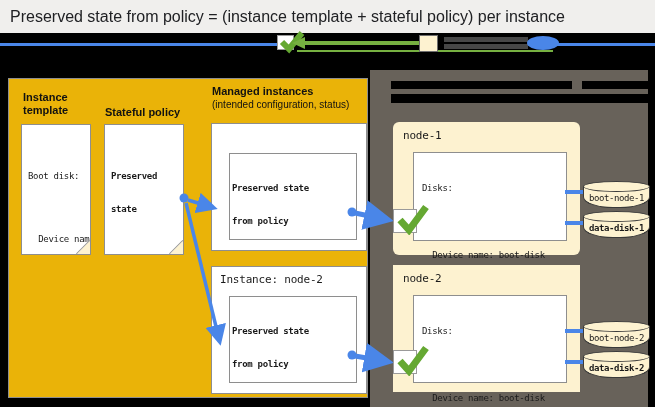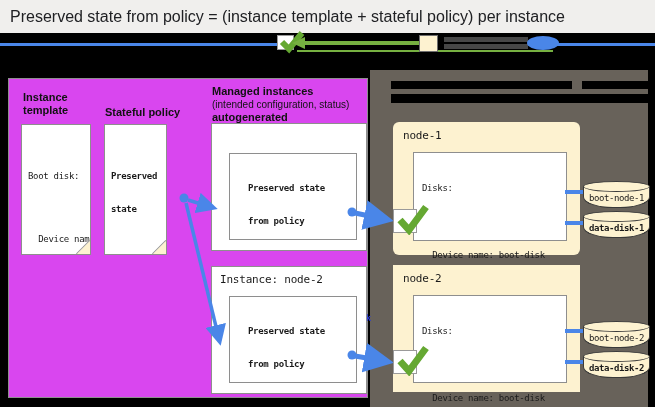--- a/index.html
+++ b/index.html
@@ -23,42 +23,42 @@
   .lg-arrow-tail { position:absolute; left:303px; top:8px; width:117px; height:4px; background:#76b041; }
   .lg-green-thin { position:absolute; left:297px; top:17px; width:256px; height:2px; background:#76b041; }
   .lg-instance-box { position:absolute; left:419px; top:2px; width:19px; height:17px; background:#fdf2d0; border:1px solid #6e6e6e; }
   .lg-bar { position:absolute; background:#474747; height:5px; }
   .lg-bar.a { left:444px; top:4px;  width:84px; }
   .lg-bar.b { left:444px; top:11px; width:84px; }
   .lg-disk { position:absolute; left:527px; top:3px; width:32px; height:14px; background:#4a86e8; border-radius:50%; }
 
   
   .left-panel { position:absolute; left:8px; top:78px; width:360px; height:320px;
-                background:#d946ef; border:1px solid #8e8e8e; }
+                background:#eab308; border:1px solid #8e8e8e; }
   .lbl { position:absolute; font-size:11px; line-height:13px; font-weight:bold; color:#111; }
   .lbl .reg { font-weight:normal; font-size:10px; }
 
   .mono   { font-family:"DejaVu Sans Mono", monospace; color:#1a1a1a; }
   .m9     { font-size:9px; line-height:11px; letter-spacing:-0.3px; white-space:pre; }
   .m11    { font-size:11px; letter-spacing:-0.2px; white-space:pre; }
   .blue-t { color:#2a3cd5; font-weight:bold; }
   .bold-t { font-weight:bold; }
   .sp8 { height:8px; } .sp9 { height:9px; } .sp12 { height:12px; }
 
   .doc-card { position:absolute; background:#fff; border:1px solid #8e8e8e; overflow:hidden; padding:24px 5px 0 6px; }
   .doc-card::after { content:""; position:absolute; right:-9px; bottom:-9px; width:17px; height:17px;
                      background:#e9e9e9; border:1px solid #9a9a9a; transform:rotate(45deg); }
   .doc-card::before { content:""; position:absolute; right:-1px; bottom:-1px; width:0; height:0;
                       border-style:solid; border-width:0 0 15px 15px;
                       border-color:transparent transparent #fdf2d0 transparent; z-index:1; }
 
   .mi-box { position:absolute; background:#fff; border:1px solid #8e8e8e; }
   .mi-name { position:absolute; left:8px; top:6px; }
   .mi-inner { position:absolute; left:17px; top:29px; width:128px; height:87px;
-              background:#fff; border:1px solid #8e8e8e; padding:7px 3px 0 18px; }
+              background:#fff; border:1px solid #8e8e8e; padding:7px 3px 0 2px; }
 
   
   .gray-panel { position:absolute; left:370px; top:70px; width:278px; height:337px; background:#68625a; }
   .redact { position:absolute; background:#000; z-index:2; }
   .node-panel { position:absolute; width:187px; background:#fdf2d0; z-index:3; }
   .node-name { position:absolute; left:10px; top:7px; }
   .disks-box { position:absolute; left:20px; top:30px; width:154px; background:#fff;
                border:1px solid #8e8e8e; padding:8px 3px 0 8px; }
   .check-sq { position:absolute; width:24px; height:24px; background:#fff; border:1px solid #9a9a9a; z-index:7; }
   .check-sq svg { position:absolute; left:2px; top:-7px; }
@@ -109,37 +109,36 @@
     <div class="lbl" style="left:14px; top:12px;">
       <div>Instance</div>
       <div>template</div>
     </div>
 
     <div class="lbl" style="left:96px; top:27px;">Stateful policy</div>
 
     <div class="lbl" style="left:203px; top:6px; width:160px;">
       <div>Managed instances</div>
       <div class="reg">(intended configuration, status)</div>
-      <div>autogenerated</div>
     </div>
 
     <div class="doc-card mono m9" style="left:12px; top:45px; width:70px; height:131px;">
       <div>Boot disk:</div>
       <div class="sp8"></div>
       <div>  Device name:</div>
       <div>    boot-disk</div>
       
       
       
       
       
       
     </div>
 
-    <div class="doc-card mono m9" style="left:95px; top:45px; width:63px; height:131px;">
+    <div class="doc-card mono m9" style="left:95px; top:45px; width:80px; height:131px;">
       <div class="bold-t">Preserved</div>
       <div class="bold-t">state</div>
       <div class="sp9"></div>
       <div>Disks:</div>
       
       
       
     </div>
 
     <div class="mi-box" style="left:202px; top:44px; width:156px; height:128px;">

